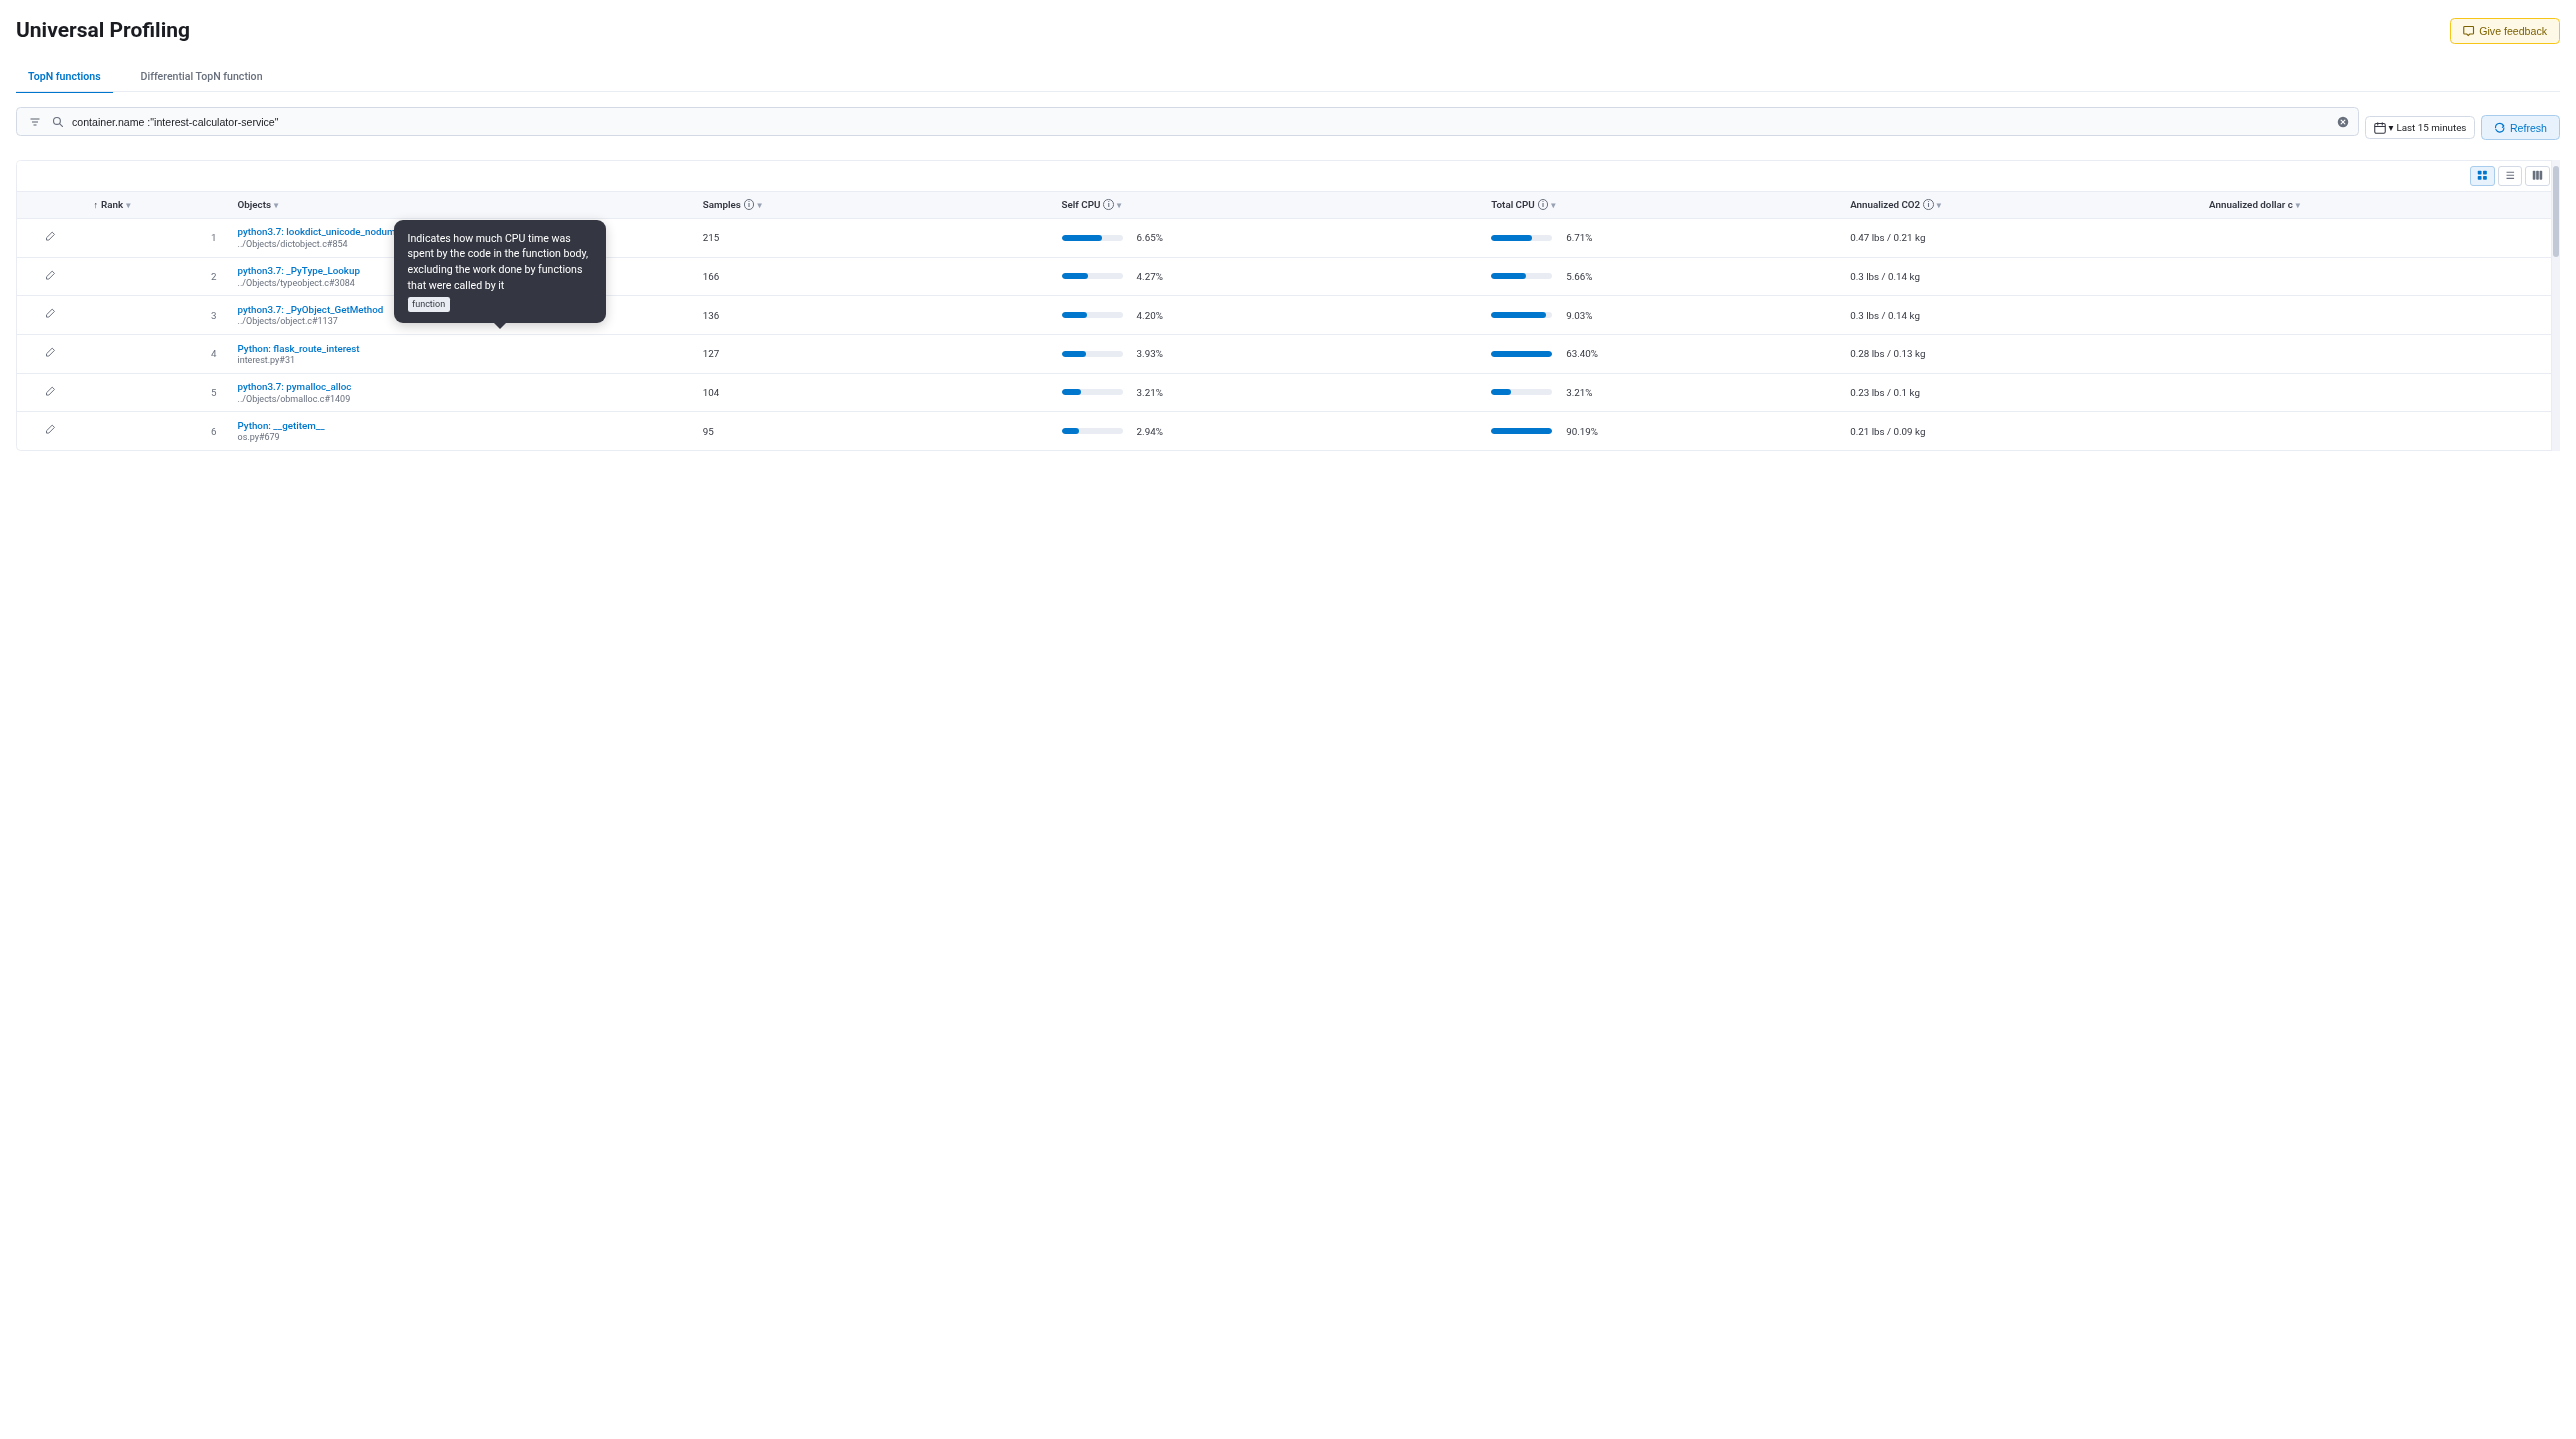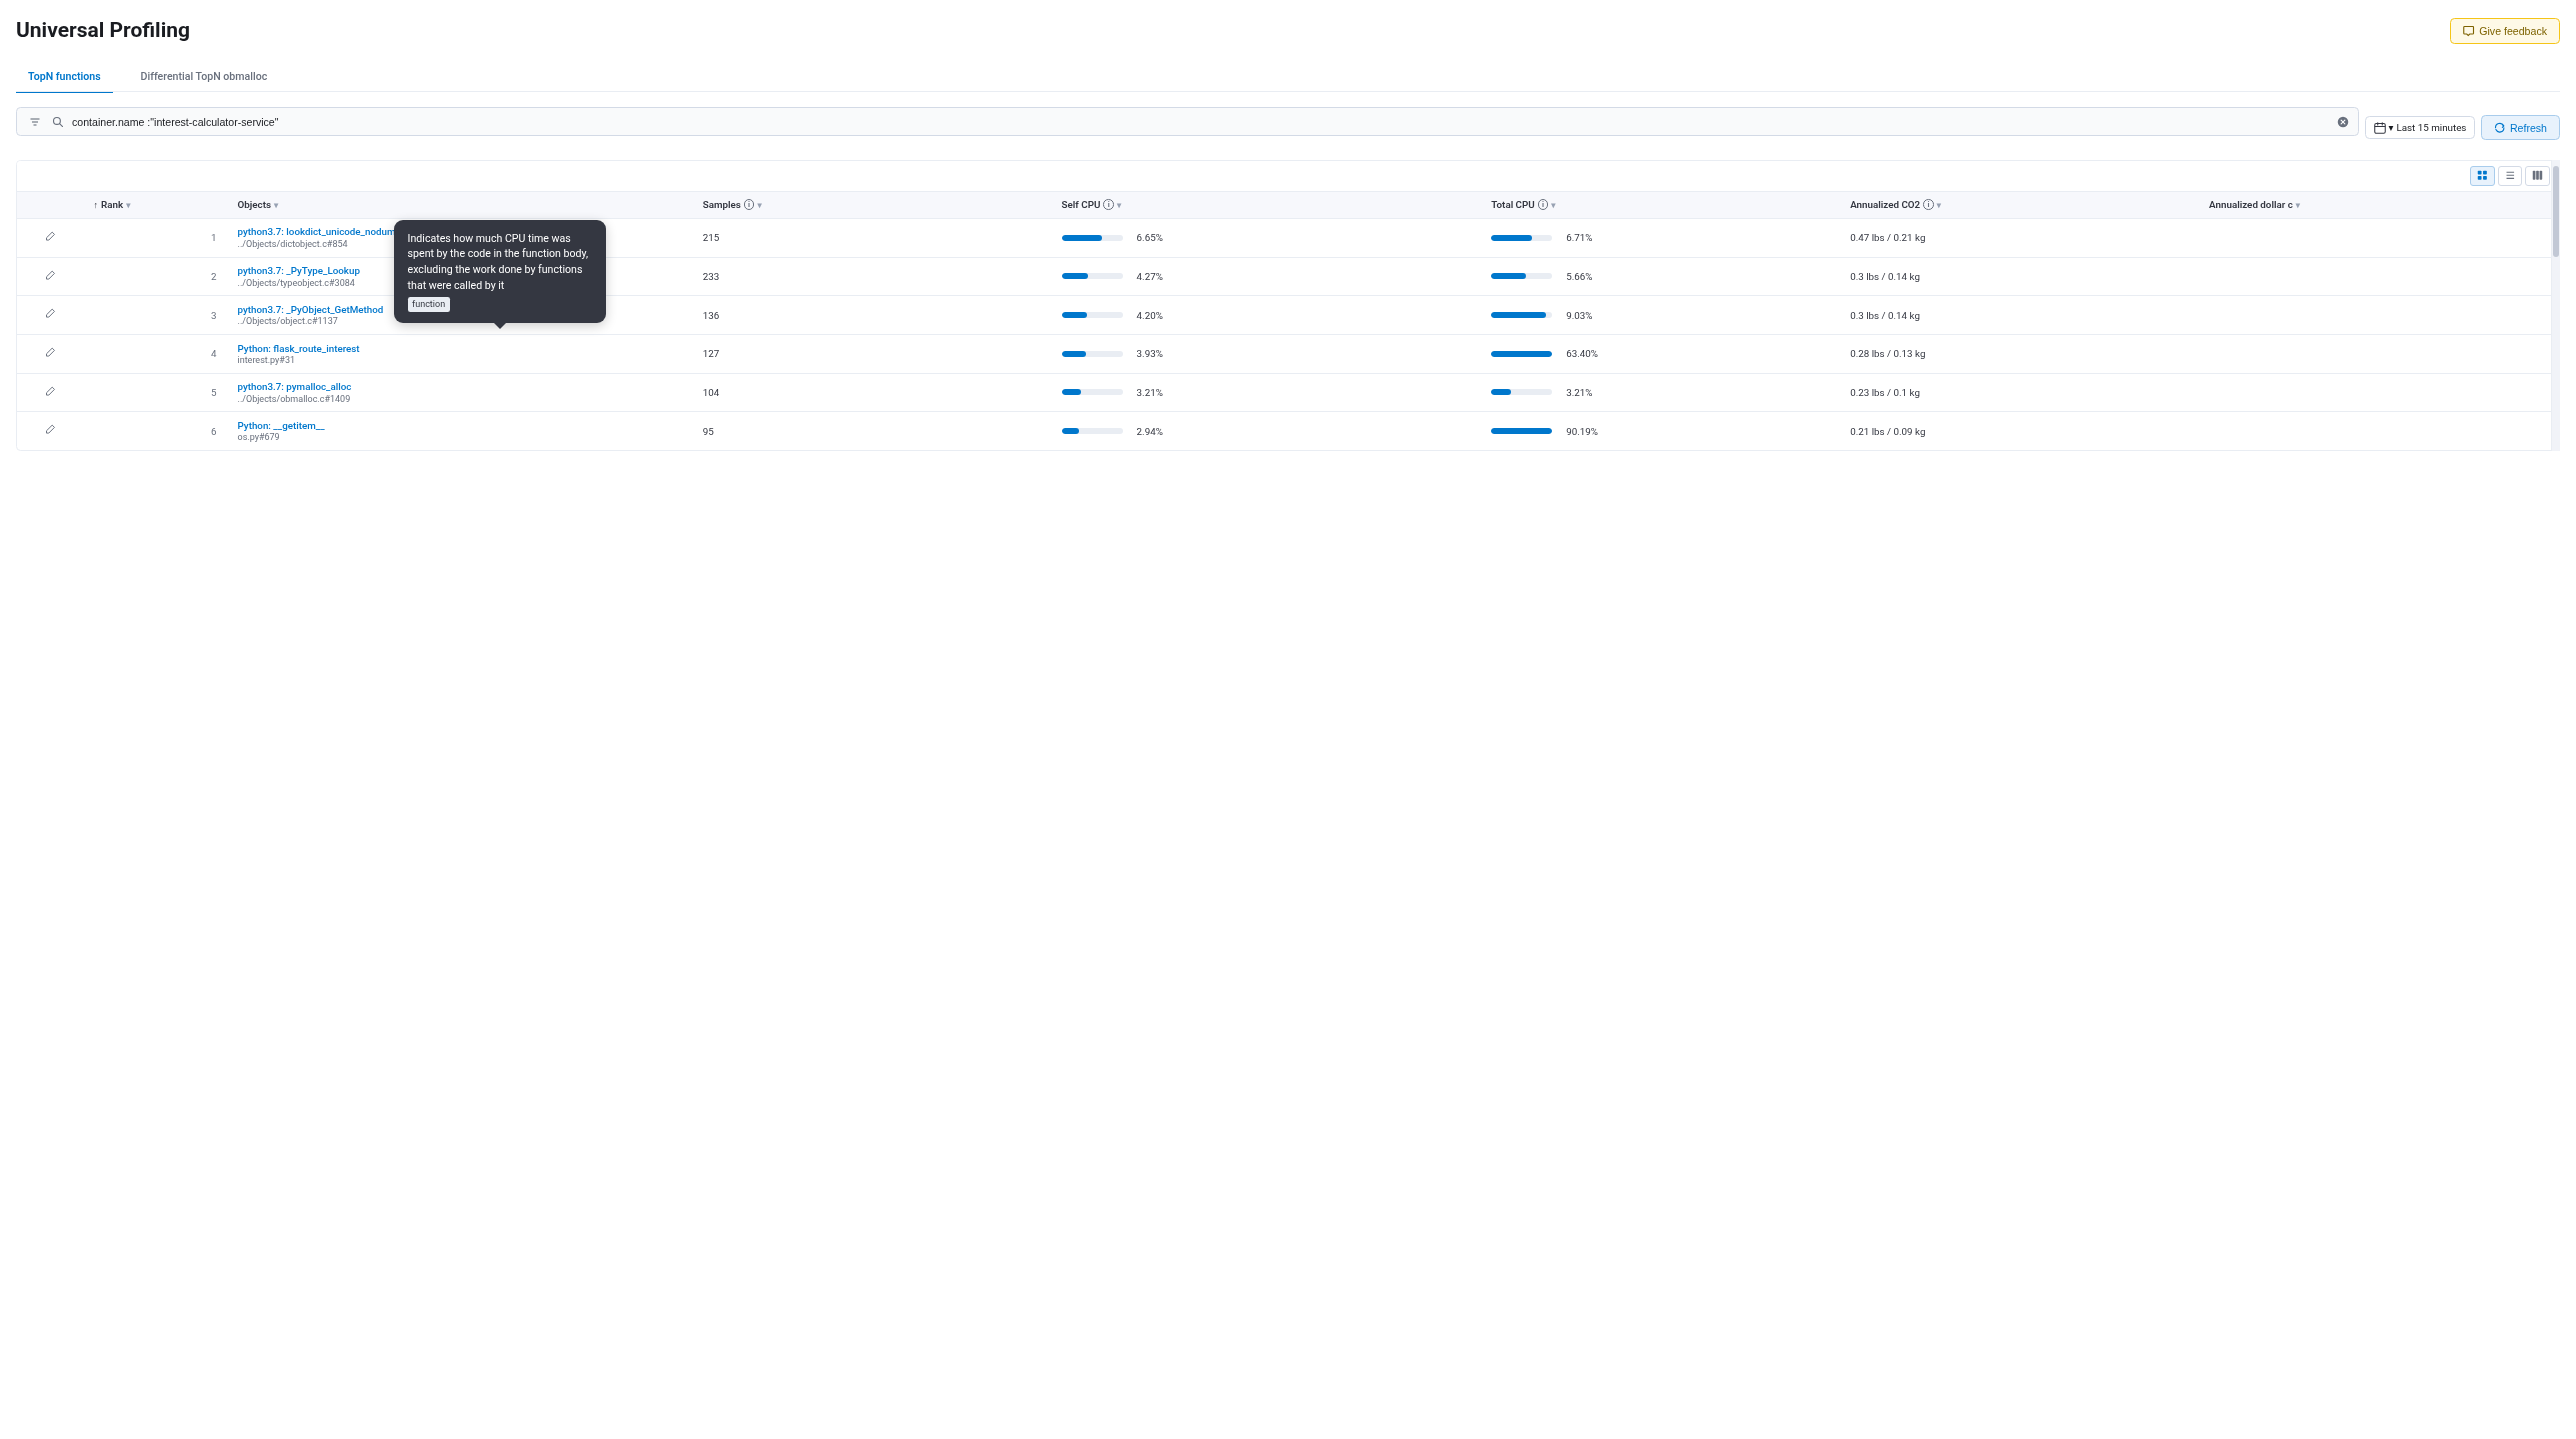--- a/index.html
+++ b/index.html
@@ -328,21 +328,21 @@
     <button class="feedback-btn">
       <svg width="12" height="12" viewBox="0 0 16 16" fill="none">
         <path d="M14 2H2C1.45 2 1 2.45 1 3v8c0 .55.45 1 1 1h3l2 2 2-2h4c.55 0 1-.45 1-1V3c0-.55-.45-1-1-1z" stroke="#7d6200" stroke-width="1.5" fill="none"></path>
       </svg>
       <span>Give feedback</span>
     </button>
   </div>
 
   <div class="tabs-row">
     <div class="tab active">TopN functions</div>
-    <div class="tab">Differential TopN obmalloc</div>
+    <div class="tab">Differential TopN function</div>
   </div>
 
   <div style="display:flex; align-items:center; gap:6px; margin-bottom:12px;">
     <div class="toolbar" style="flex:1;">
       <button class="filter-icon-btn">
         <svg width="12" height="12" viewBox="0 0 16 16" fill="none">
           <line x1="2" y1="4" x2="14" y2="4" stroke="#69707d" stroke-width="1.5"></line>
           <line x1="4" y1="8" x2="12" y2="8" stroke="#69707d" stroke-width="1.5"></line>
           <line x1="6" y1="12" x2="10" y2="12" stroke="#69707d" stroke-width="1.5"></line>
         </svg>
@@ -512,21 +512,21 @@
           <svg width="10.6" height="10.6" viewBox="0 0 14 14" fill="none">
             <path d="M9.5 1.5L12.5 4.5L5 12H2V9L9.5 1.5Z" stroke="#69707d" stroke-width="1.3" fill="none" stroke-linejoin="round"></path>
           </svg>
         </span>
       </td>
       <td class="rank-cell">2</td>
       <td>
         <a class="function-link">python3.7: _PyType_Lookup</a>
         <div class="function-path">../Objects/typeobject.c#3084</div>
       </td>
-      <td>233</td>
+      <td>166</td>
       <td class="bar-cell">
         <div class="bar-container">
           <div class="bar-track">
             <div class="bar-fill" style="width:42.7%"></div>
           </div>
           <span class="pct-text">4.27%</span>
         </div>
       </td>
       <td class="bar-cell">
         <div class="bar-container">

